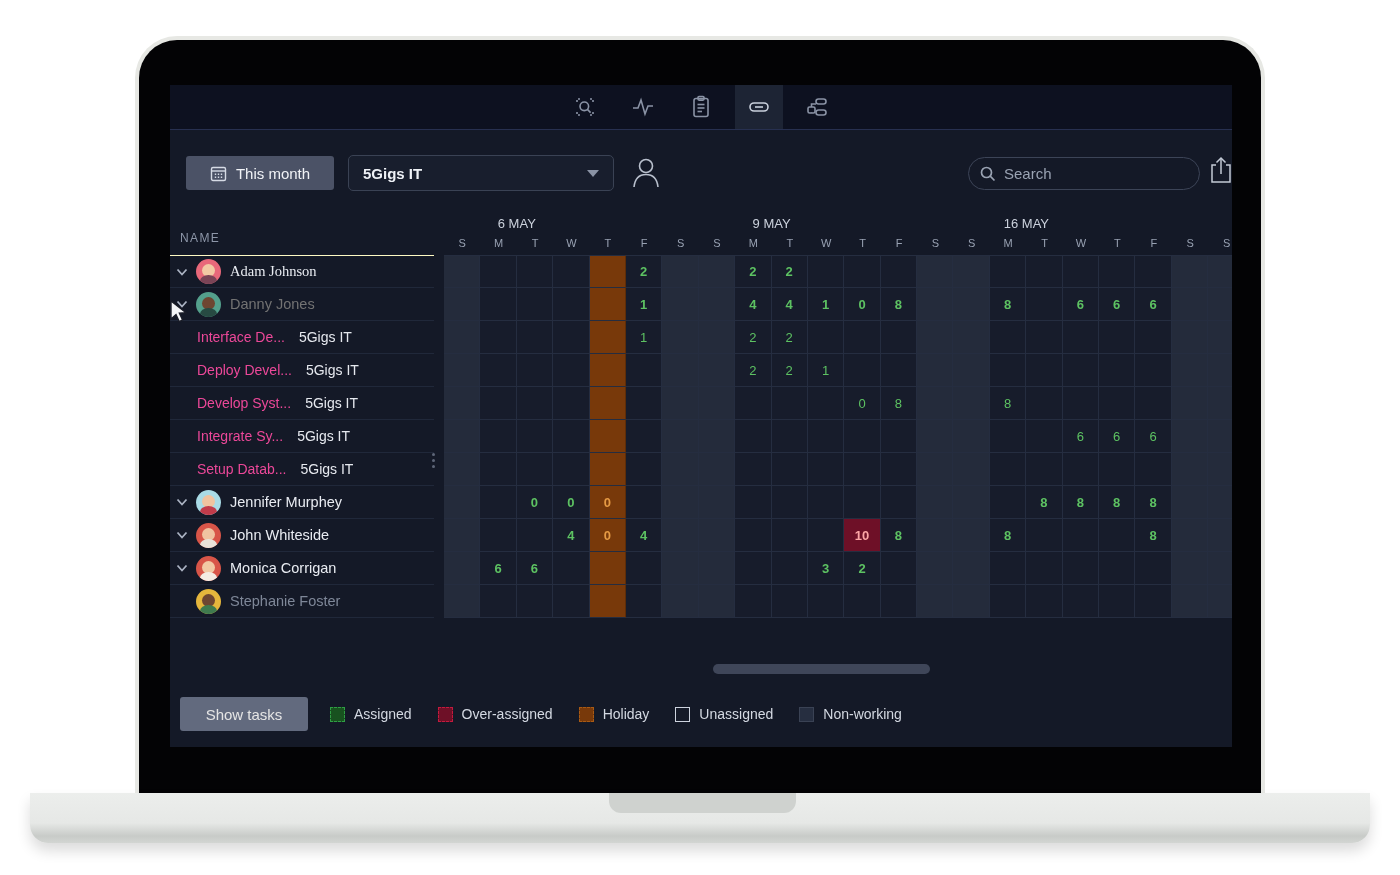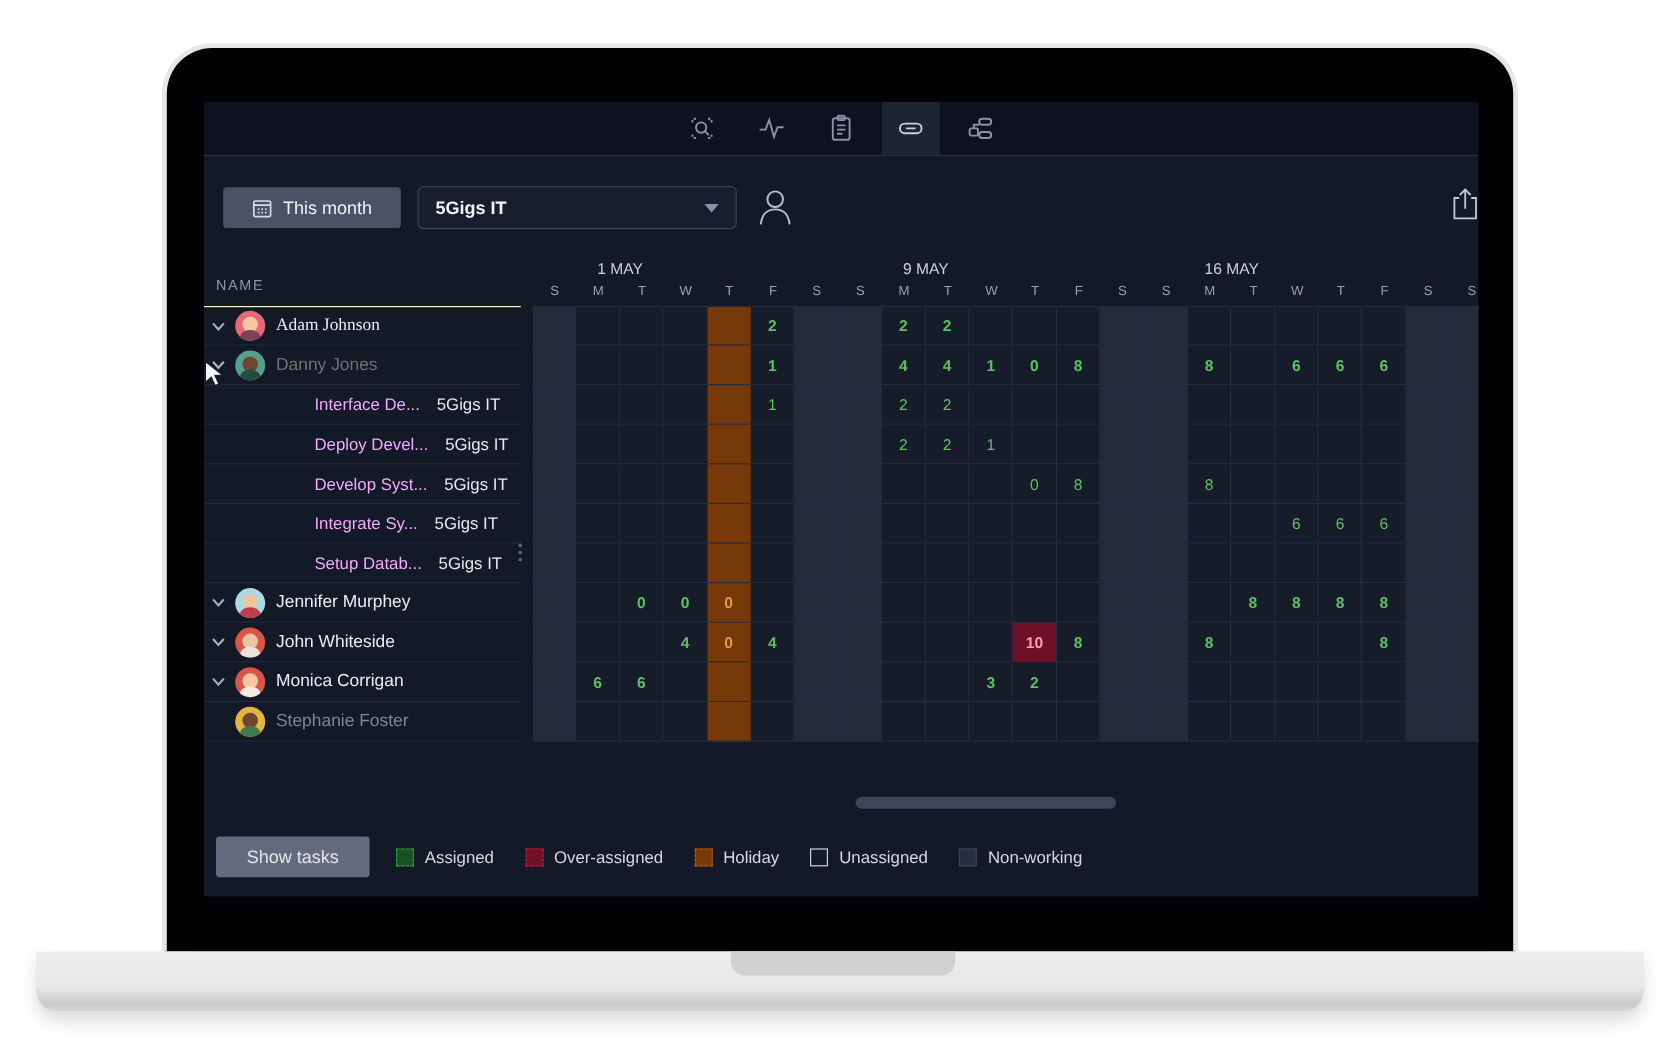--- a/index.html
+++ b/index.html
@@ -82,21 +82,21 @@
   .name-row.first { border-top:1px solid #fef9c3;font-family:Liberation Serif, serif; }
   .chev { width:14px; height:14px; margin-left:5px; flex:none; }
   .chev svg { stroke:#aab2c2; fill:none; stroke-width:1.8; }
   .chev.empty { visibility:hidden; }
   .avatar { width:25px; height:25px; border-radius:50%; margin-left:7px; flex:none; position:relative; overflow:hidden; }
   .avatar .face { position:absolute; left:6px; top:5px; width:13px; height:13px; border-radius:50%; }
   .avatar .body { position:absolute; left:4px; top:16px; width:17px; height:12px; border-radius:50% 50% 0 0; }
   .pname { margin-left:9px; font-size:14.5px; color:#e9ecf2; white-space:nowrap; }
   .pname.active { color:#737373; }
   .pname.muted { color:#7e8798; }
-  .tname { margin-left:92px; font-size:14px; color:#f0abfc; white-space:nowrap; }
+  .tname { margin-left:27px; font-size:14px; color:#ec4899; white-space:nowrap; }
   .tproj { margin-left:14px; font-size:14px; color:#e6e9ef; white-space:nowrap; }
 
   .grid-row { position:absolute; left:274px; width:801px; height:33px; display:flex; }
   .cell {
     width:36.4px; height:33px; flex:none;
     background:#171c2b; border-right:1px solid #252d40; border-bottom:1px solid #252d40;
     display:flex; align-items:center; justify-content:center;
     font-size:13px; color:#5dc262; cursor:pointer;
   }
   .grid-row.first .cell { border-top:1px solid #252d40; }
@@ -187,33 +187,40 @@
         <span class="caret"></span>
       </div>
 
       <div class="person-ic">
         <svg width="32" height="34" viewBox="0 0 32 34">
           <circle cx="16" cy="11" r="6.5"></circle>
           <path d="M4 32 C5 23 10 19.5 16 19.5 C22 19.5 27 23 28 32"></path>
         </svg>
       </div>
 
+      <div class="search">
+        <svg width="18" height="18" viewBox="0 0 18 18">
+          <circle cx="7.5" cy="7.5" r="5"></circle>
+            <line x1="11.2" y1="11.2" x2="15.5" y2="15.5"></line>
+        </svg>
+        <input type="text" placeholder="Search" style="">
+      </div>
 
       <div class="export-ic">
         <svg width="26" height="30" viewBox="0 0 26 30">
           <path d="M8 10 H4 V27 H22 V10 H18"></path>
           <line x1="13" y1="19" x2="13" y2="3"></line>
           <path d="M8.5 7.5 L13 3 L17.5 7.5"></path>
         </svg>
       </div>
 
       <div class="name-hdr">NAME</div>
 
       <div id="sched">
-          <div class="week-lbl" style="left: 310.4px; width: 72.8px;">1 MAY</div>
+          <div class="week-lbl" style="left: 310.4px; width: 72.8px;">6 MAY</div>
           <div class="week-lbl" style="left: 565.2px; width: 72.8px;">9 MAY</div>
           <div class="week-lbl" style="left: 820px; width: 72.8px;">16 MAY</div>
           <div class="day-lbl" style="left: 274px; width: 36.4px;">S</div>
           <div class="day-lbl" style="left: 310.4px; width: 36.4px;">M</div>
           <div class="day-lbl" style="left: 346.8px; width: 36.4px;">T</div>
           <div class="day-lbl" style="left: 383.2px; width: 36.4px;">W</div>
           <div class="day-lbl" style="left: 419.6px; width: 36.4px;">T</div>
           <div class="day-lbl" style="left: 456px; width: 36.4px;">F</div>
           <div class="day-lbl" style="left: 492.4px; width: 36.4px;">S</div>
           <div class="day-lbl" style="left: 528.8px; width: 36.4px;">S</div>

